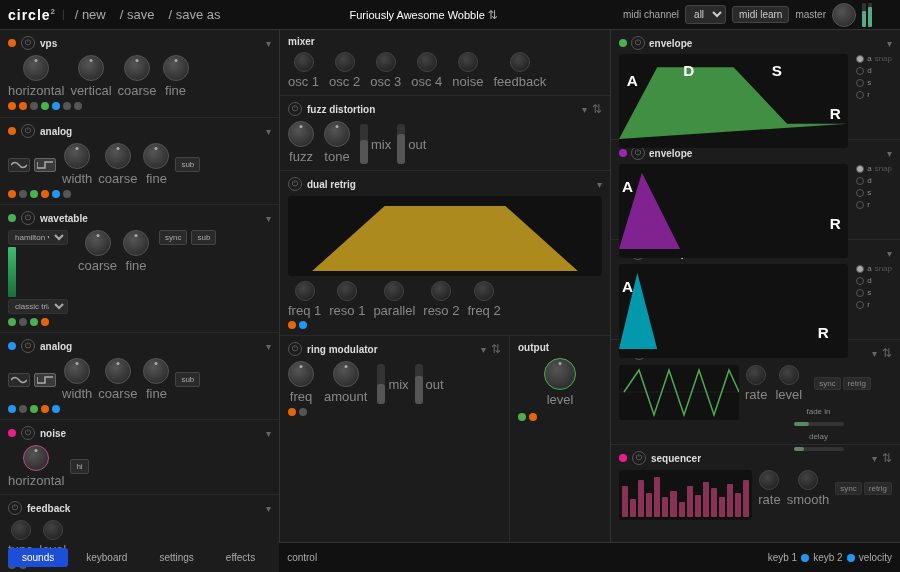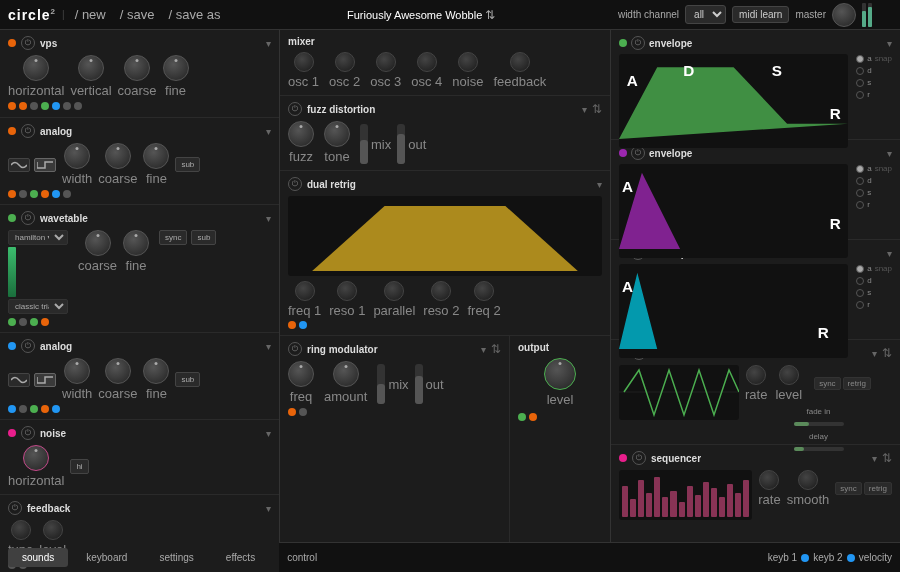--- a/index.html
+++ b/index.html
@@ -258,21 +258,21 @@
       border-top: 1px solid #333;
       gap: 4px;
     }
     .bottom-tab {
       padding: 4px 14px;
       color: #aaa;
       font-size: 10px;
       cursor: pointer;
       border-radius: 3px;
     }
-    .bottom-tab.active { background: #404040; color: #fff; }
+    .bottom-tab.active { background: #1d4ed8; color: #fff; }
     .bottom-spacer { flex: 1; }
     .bottom-indicator {
       display: flex;
       align-items: center;
       gap: 4px;
       font-size: 10px;
       color: #aaa;
     }
 
     
@@ -450,21 +450,21 @@
   </span>
   <span class="separator">|</span>
   <span class="top-btn">/ new</span>
   <span class="top-btn">/ save</span>
   <span class="top-btn">/ save as</span>
   <div class="preset-name">
     <span>Furiously Awesome Wobble</span>
     <span class="preset-arrows"> ⇅</span>
   </div>
   <div class="midi-section">
-    <span>width channel</span>
+    <span>midi channel</span>
     <select class="midi-select">
       <option>all</option>
     </select>
     <button class="midi-btn">midi learn</button>
     <span>master</span>
     <div class="master-knob"></div>
 
     <svg width="30" height="24">
       <rect x="0" y="0" width="4" height="24" fill="#333" rx="1"></rect>
       <rect x="0" y="8" width="4" height="16" fill="#5a8" rx="1"></rect>

